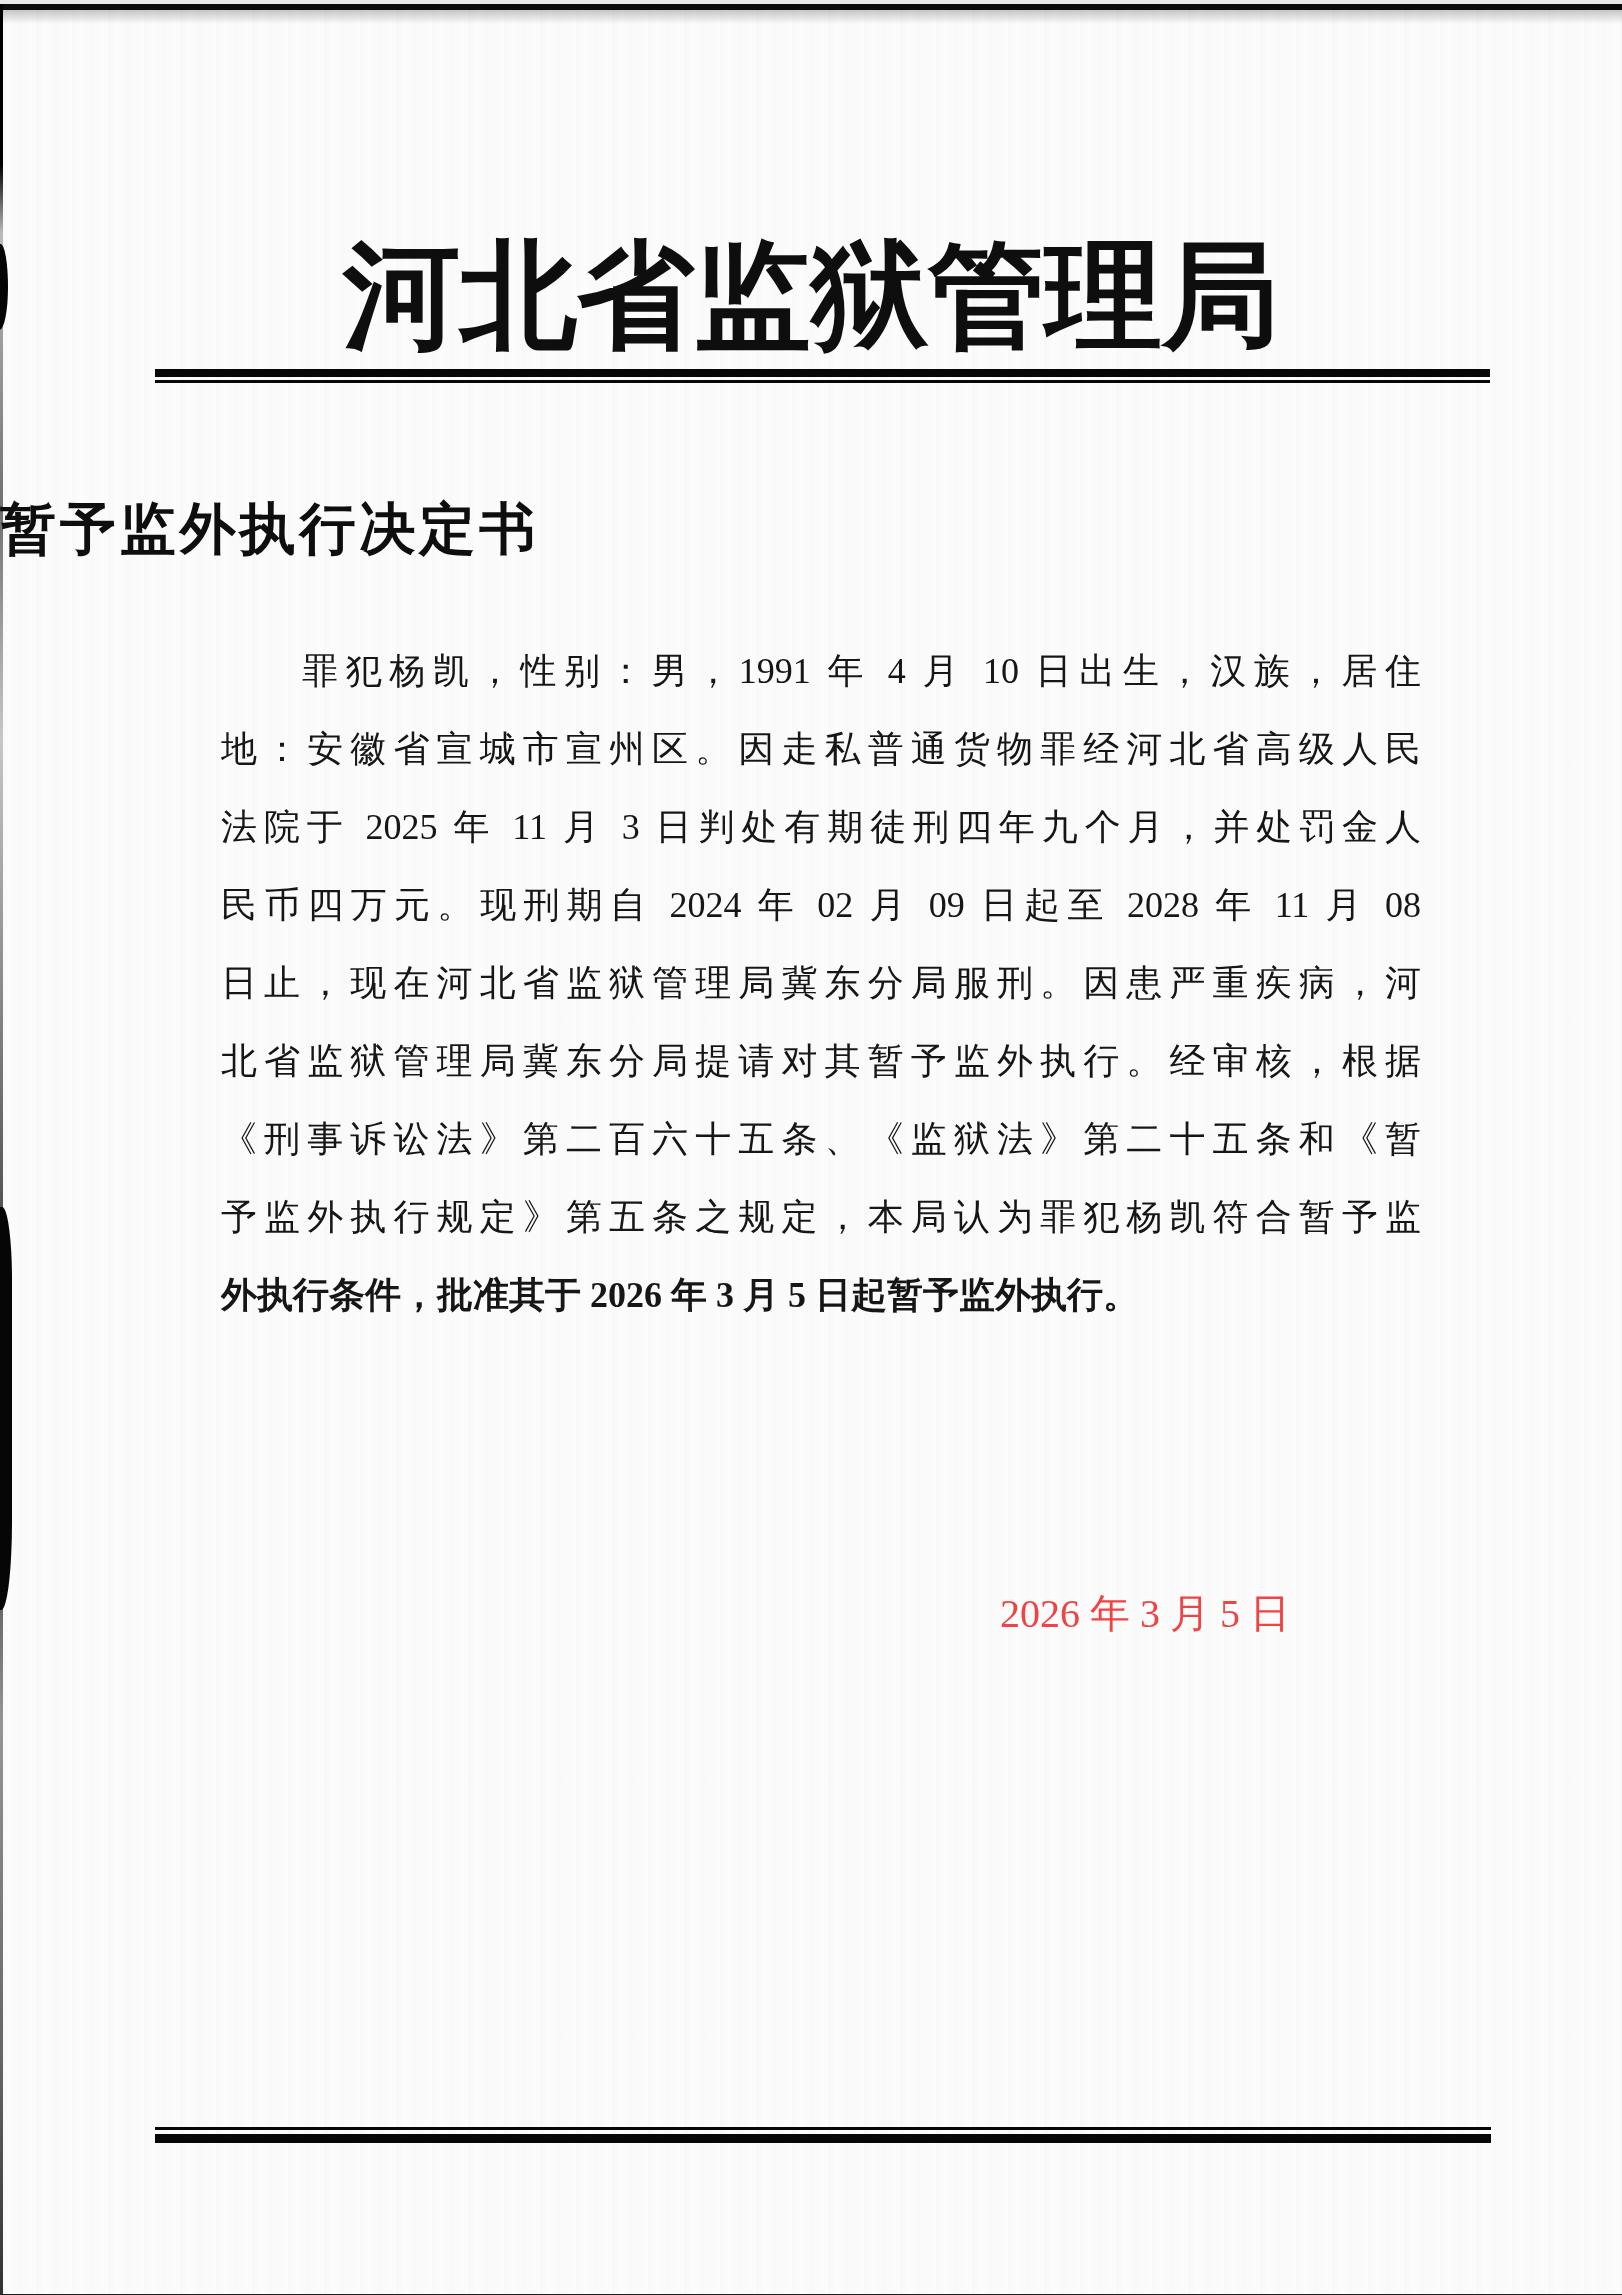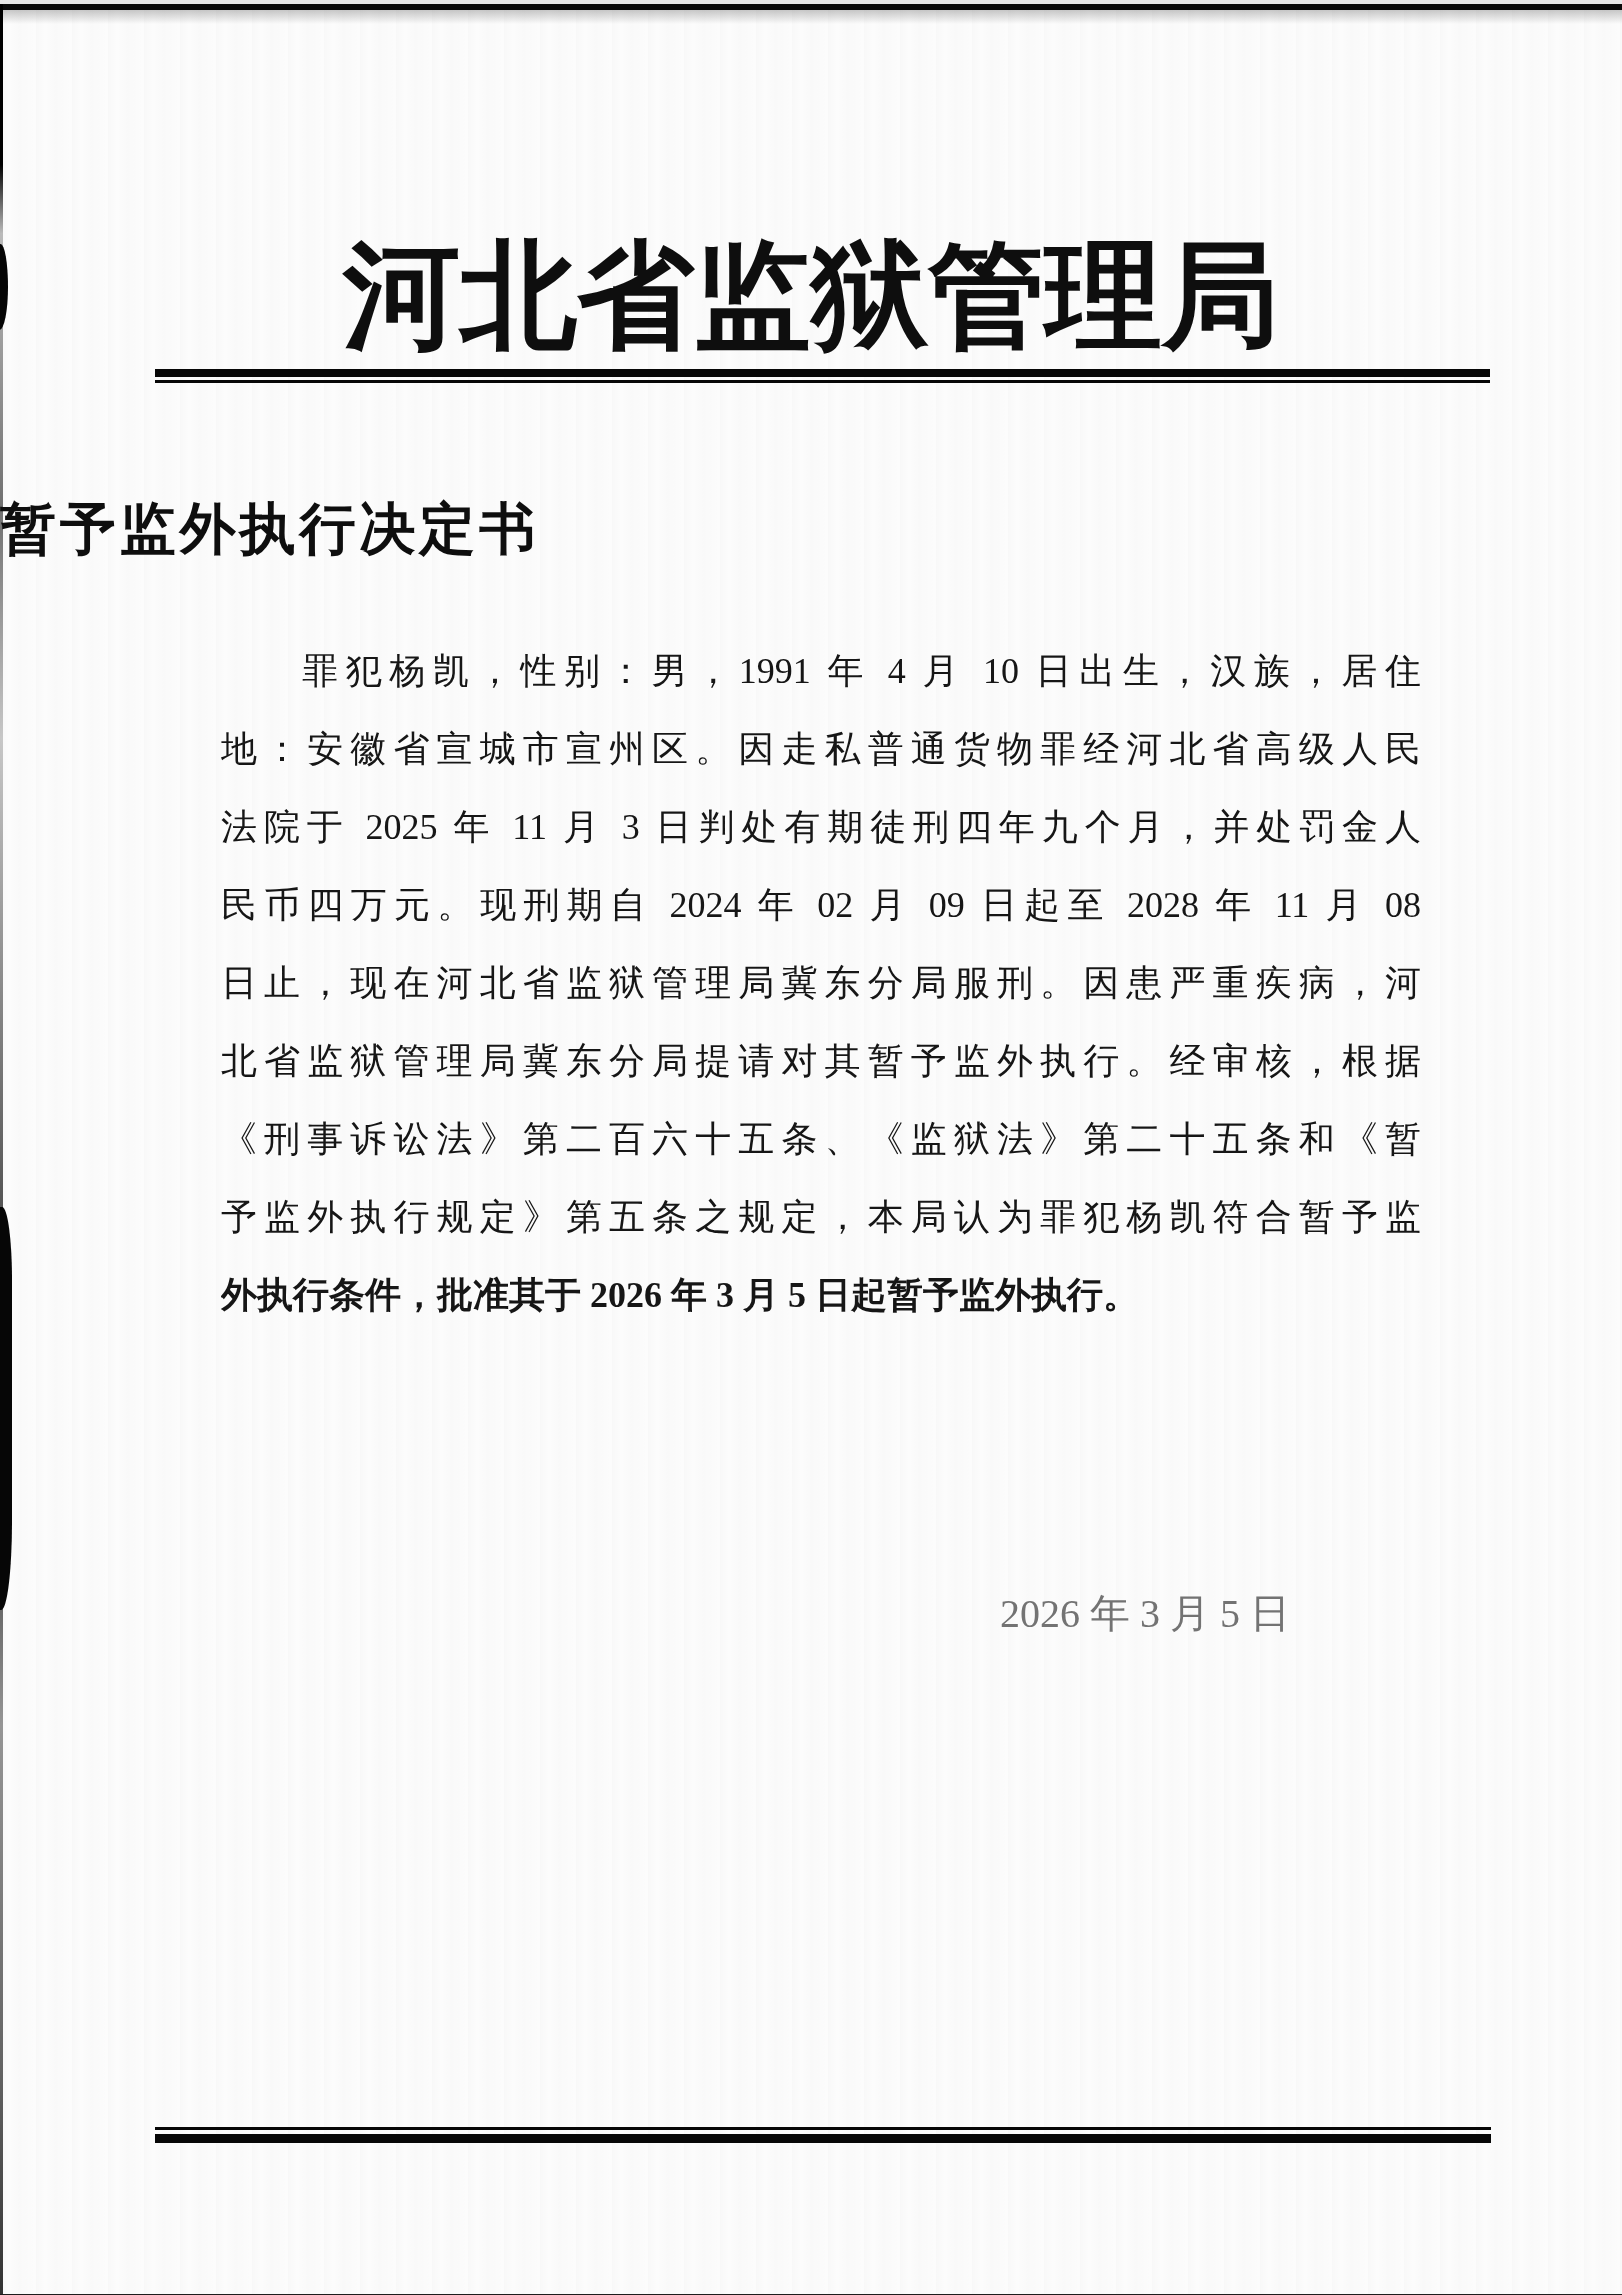--- a/index.html
+++ b/index.html
@@ -108,21 +108,21 @@
   .body-line.last {
     text-align-last: left;
     font-weight: bold;
   }
   .issue-date {
     position: absolute;
     top: 1584px; left: 1000px;
     font-size: 40px;
     line-height: 52px;
     white-space: nowrap;
-    color: #737373;
+    color: #ef4444;
   }
   
   .footer-rule {
     position: absolute;
     top: 2123px; left: 155px; width: 1336px;
     height: 3.9px;
     border-top: 3.3px solid #070707;
     border-bottom: 9.8px solid #070707;
   }
 </style>

